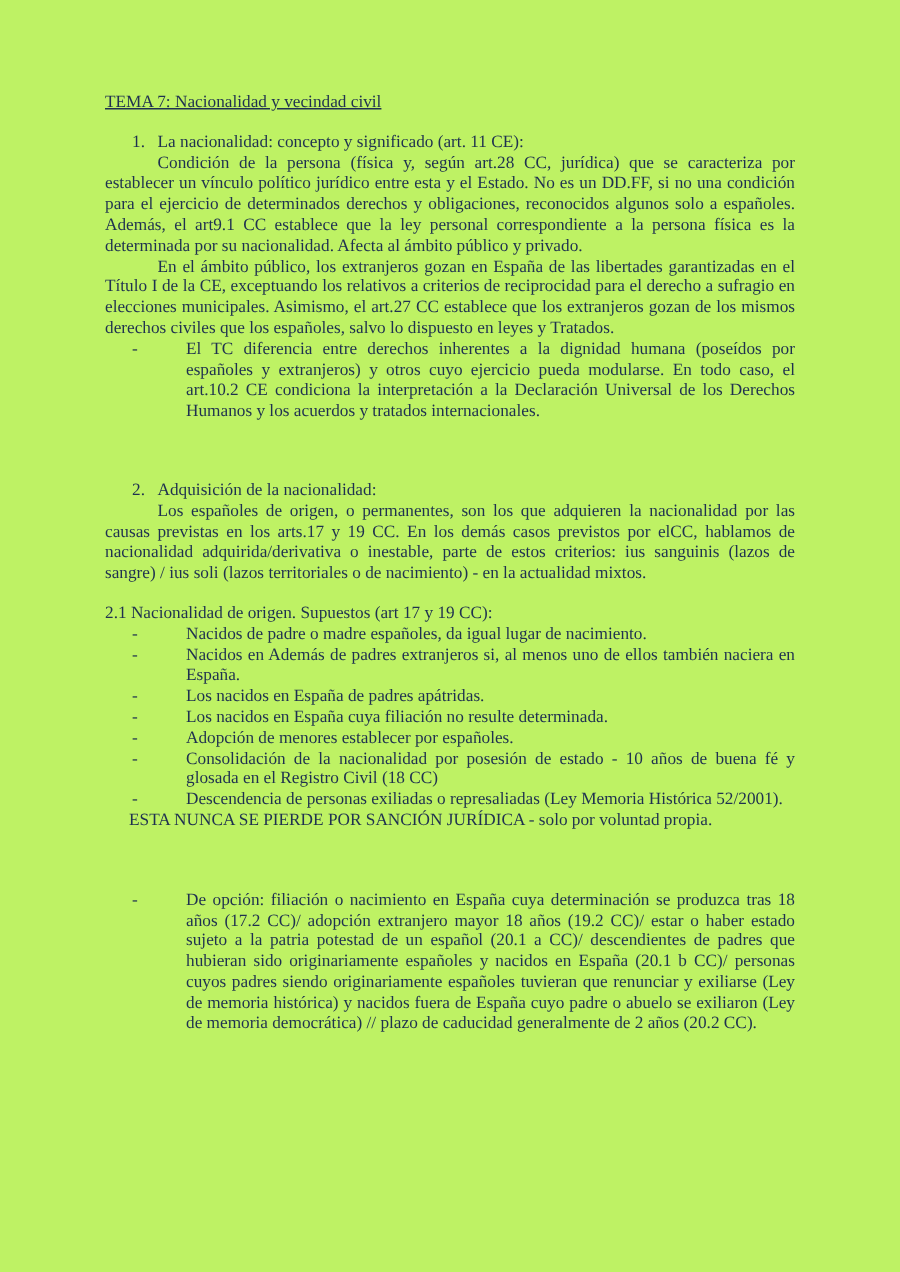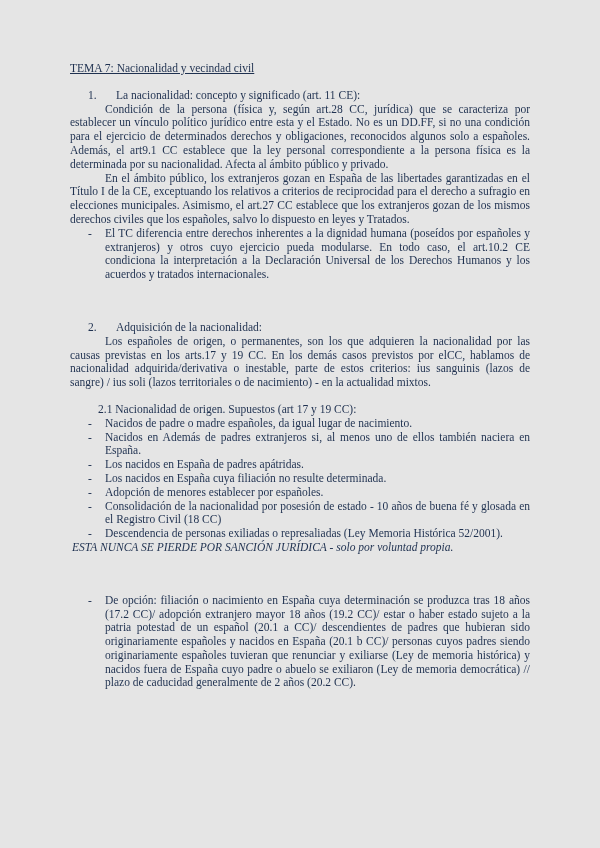--- a/index.html
+++ b/index.html
@@ -6,21 +6,21 @@
     margin: 0;
     padding: 0;
     background: #ffffff;
   }
   .page {
     position: relative;
     width: 600px;
     height: 848px;
     box-sizing: border-box;
     padding: 62px 70px 40px 70px;
-    background: #e5e5e5;
+    background: #bef264;
     font-family: "Liberation Serif", "DejaVu Serif", serif;
     font-size: 11.5px;
     line-height: 13.8px;
     color: #1f3150;
     overflow: hidden;
   }
   .title {
     text-decoration: underline;
     margin-bottom: 13px;
   }
@@ -28,47 +28,45 @@
     display: flex;
     margin-left: 18px;
   }
   .num {
     width: 17px;
     flex-shrink: 0;
   }
   .num-text {
     flex: 1;
     text-align: justify;
-    margin-left: 11px;
   }
   .para {
     margin: 0;
     text-indent: 35px;
     text-align: justify;
   }
   .bullet {
     display: flex;
     margin-left: 18px;
   }
   .marker {
     width: 17px;
     flex-shrink: 0;
   }
   .btext {
     flex: 1;
     text-align: justify;
+    margin-left: 19px;
   }
   .subheading {
     text-align: left;
-    margin-left: 28px;
   }
   .note {
-    margin-left: 2px;
+    margin-left: 16px;
     text-align: left;
-    font-style: italic;
   }
   .it { }
   .u { }
   .gap-1 { height: 13px; }
   .gap-2 { height: 39px; }
 </style>
 </head>
 <body>
 
 <div class="page">

